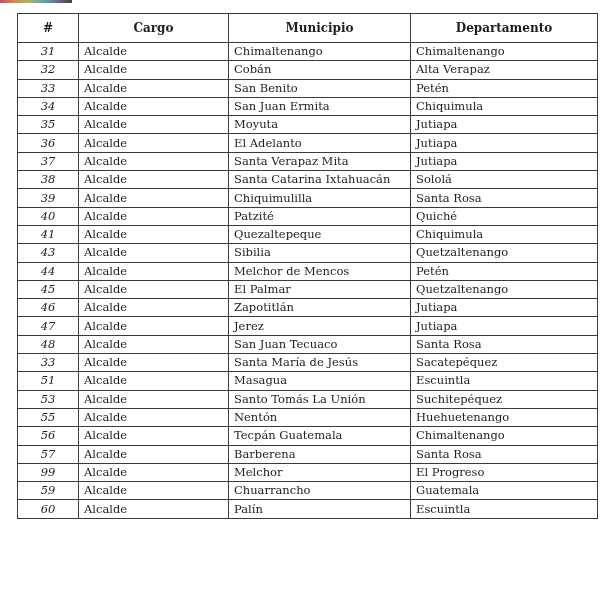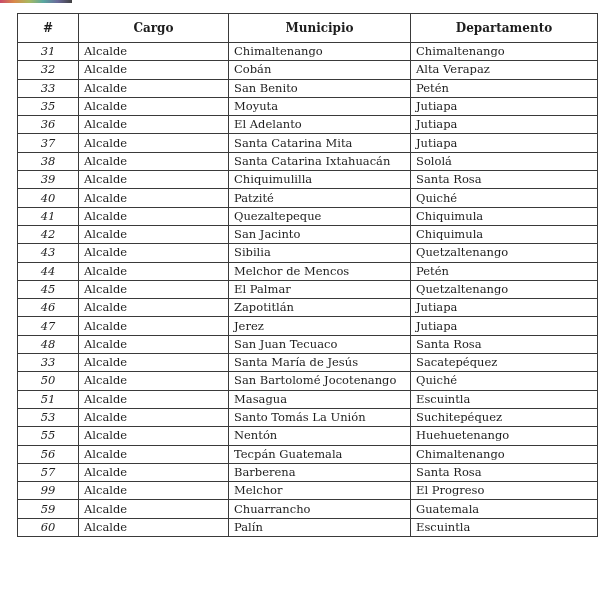--- a/index.html
+++ b/index.html
@@ -69,35 +69,41 @@
         <td>Cobán</td>
         <td>Alta Verapaz</td>
       </tr>
       <tr>
         <td class="num">33</td>
         <td>Alcalde</td>
         <td>San Benito</td>
         <td>Petén</td>
       </tr>
       <tr>
+        <td class="num">34</td>
+        <td>Alcalde</td>
+        <td>San Juan  Ermita</td>
+        <td>Chiquimula</td>
+      </tr>
+      <tr>
         <td class="num">35</td>
         <td>Alcalde</td>
         <td>Moyuta</td>
         <td>Jutiapa</td>
       </tr>
       <tr>
         <td class="num">36</td>
         <td>Alcalde</td>
         <td>El Adelanto</td>
         <td>Jutiapa</td>
       </tr>
       <tr>
         <td class="num">37</td>
         <td>Alcalde</td>
-        <td>Santa Catarina Mita</td>
+        <td>Santa Verapaz Mita</td>
         <td>Jutiapa</td>
       </tr>
       <tr>
         <td class="num">38</td>
         <td>Alcalde</td>
         <td>Santa Catarina Ixtahuacán</td>
         <td>Sololá</td>
       </tr>
       <tr>
         <td class="num">39</td>
@@ -111,26 +117,20 @@
         <td>Patzité</td>
         <td>Quiché</td>
       </tr>
       <tr>
         <td class="num">41</td>
         <td>Alcalde</td>
         <td>Quezaltepeque</td>
         <td>Chiquimula</td>
       </tr>
       <tr>
-        <td class="num">42</td>
-        <td>Alcalde</td>
-        <td>San Jacinto</td>
-        <td>Chiquimula</td>
-      </tr>
-      <tr>
         <td class="num">43</td>
         <td>Alcalde</td>
         <td>Sibilia</td>
         <td>Quetzaltenango</td>
       </tr>
       <tr>
         <td class="num">44</td>
         <td>Alcalde</td>
         <td>Melchor de Mencos</td>
         <td>Petén</td>
@@ -157,26 +157,20 @@
         <td class="num">48</td>
         <td>Alcalde</td>
         <td>San Juan Tecuaco</td>
         <td>Santa Rosa</td>
       </tr>
       <tr>
         <td class="num">33</td>
         <td>Alcalde</td>
         <td>Santa María de Jesús</td>
         <td>Sacatepéquez</td>
-      </tr>
-      <tr>
-        <td class="num">50</td>
-        <td>Alcalde</td>
-        <td>San Bartolomé Jocotenango</td>
-        <td>Quiché</td>
       </tr>
       <tr>
         <td class="num">51</td>
         <td>Alcalde</td>
         <td>Masagua</td>
         <td>Escuintla</td>
       </tr>
       <tr>
         <td class="num">53</td>
         <td>Alcalde</td>

